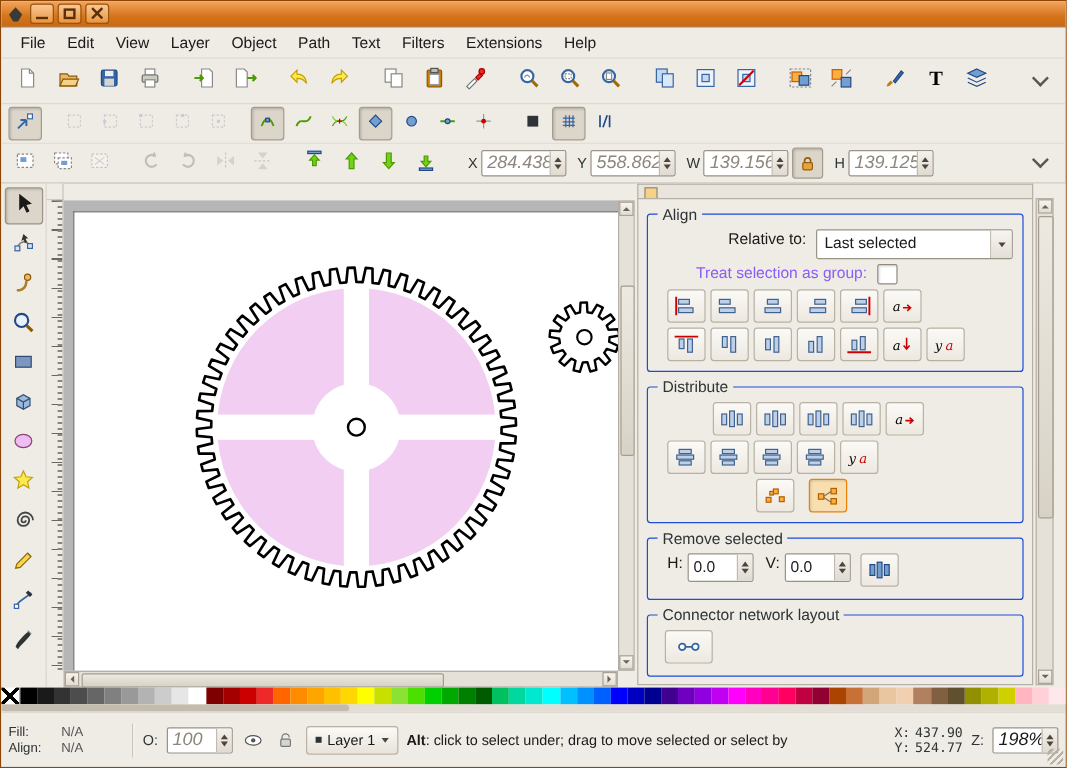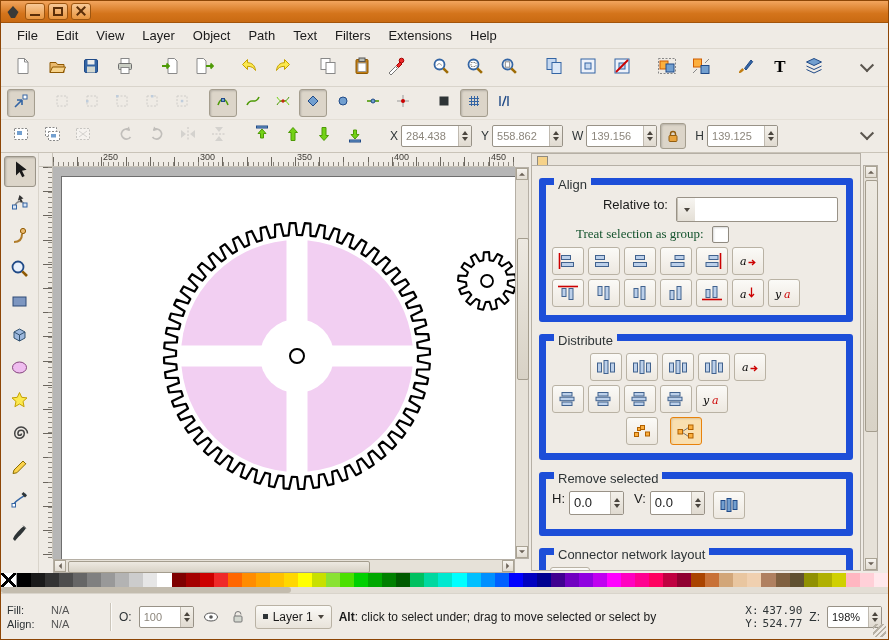--- a/index.html
+++ b/index.html
@@ -27,21 +27,21 @@
   .tb.snap{top:86px;height:33px;border-bottom:1px solid #e4dfd6;padding:0 6px;gap:2px;}
   .tb.tc{top:119px;height:33px;border-bottom:1px solid #c9c3b8;padding:0 6px;gap:3px;}
   .tbtn{width:30px;height:30px;display:grid;place-items:center;border:1px solid transparent;border-radius:3px;}
   .tb.snap .tbtn,.tb.tc .tbtn{width:26px;height:26px;}
   .tbtn.pressed{background:#dcd5c9;border-color:#a49d8e;box-shadow:inset 1px 1px 2px rgba(0,0,0,.18);}
   .tbtn.disabled{opacity:.38;}
   .gap{width:9px;flex:none;}
   .chev{width:8px;height:8px;border-right:2px solid #5a554e;border-bottom:2px solid #5a554e;transform:rotate(45deg) translate(-2px,-2px);margin-left:auto;margin-right:10px;flex:none;}
   .fldlbl{font-size:12px;color:#2e3436;margin-left:6px;}
   .spin{display:inline-flex;height:20px;border:1px solid #989287;background:#fff;border-radius:2px;overflow:hidden;align-items:stretch;}
-  .spin .v{width:48px;padding:0 4px;font-size:11px;line-height:20px;color:#8c867c;white-space:nowrap;overflow:hidden;}
+  .spin .v{width:48px;padding:0 4px;font-size:15px;line-height:20px;color:#8c867c;white-space:nowrap;overflow:hidden;font-style:italic;}
   .spin.small .v{width:32px;}
   .spin .v.dark{color:#1a1a1a;}
   .sb{width:12px;background:linear-gradient(#f4f1eb,#e0dad0);border-left:1px solid #c0bab0;display:flex;flex-direction:column;justify-content:center;}
   .sb .u,.sb .d{display:block;width:0;height:0;border-left:3.5px solid transparent;border-right:3.5px solid transparent;margin:1px auto;}
   .sb .u{border-bottom:4px solid #4a453e;} .sb .d{border-top:4px solid #4a453e;}
   .lockbtn{width:24px;height:24px;display:grid;place-items:center;border:1px solid #a49d8e;border-radius:3px;
     background:#dcd5c9;box-shadow:inset 1px 1px 2px rgba(0,0,0,.18);}
   
   .main{position:absolute;top:152px;left:0;right:0;height:420px;}
   .toolbox{position:absolute;left:0;top:0;width:38px;height:420px;background:#EFEBE5;border-right:1px solid #d9d4cb;
@@ -69,29 +69,29 @@
   .sarr.lf::after{border-right-color:#6b6257;transform:translate(-70%,-50%);}
   .sarr.rt::after{border-left-color:#6b6257;transform:translate(-30%,-50%);}
   .canvas-vscroll{left:514px;top:14px;width:14px;height:392px;}
   .canvas-hscroll{left:52px;top:406px;width:462px;height:14px;}
   
   .dock{position:absolute;left:528px;top:0;width:361px;height:420px;background:#EFEBE5;}
   .dock-sliver{position:absolute;left:2px;top:0;width:330px;height:12px;background:#e9e4dc;border:1px solid #b5afa5;border-bottom:none;box-sizing:border-box;overflow:hidden;}
   .sliver-icon{position:absolute;left:5px;top:2px;width:9px;height:9px;border:1px solid #8f8a80;background:#f6d289;}
   .dock-panel{position:absolute;left:2px;top:12px;width:330px;height:406px;border:1px solid #b5afa5;background:#EFEBE5;box-sizing:border-box;overflow:hidden;}
   .dock-vscroll{left:334px;top:12px;width:15px;height:406px;}
-  .frame{position:relative;border:7px solid #1d4ed8;border-radius:3px;margin:12px 7px 0 7px;padding:8px 6px 6px 2px;}
+  .frame{position:relative;border:1px solid #1d4ed8;border-radius:3px;margin:12px 7px 0 7px;padding:8px 6px 6px 12px;}
   .frame-label{position:absolute;top:-8px;left:8px;background:#EFEBE5;padding:0 4px;font-size:13px;color:#2e3436;white-space:nowrap;}
   .prow{display:flex;align-items:flex-start;margin:4px 2px;}
   .rel-label{width:118px;text-align:right;margin-right:8px;font-size:13px;color:#1a1a1a;}
   .combo{flex:1;display:flex;height:23px;border:1px solid #999287;border-radius:2px;background:#fff;align-items:stretch;overflow:hidden;}
   .combo-text{flex:1;font-size:13px;padding:3px 6px;color:#1a1a1a;white-space:nowrap;}
   .combo-btn{width:17px;display:grid;place-items:center;border-left:1px solid #c6c0b4;background:linear-gradient(#f7f5f1,#e4dfd6);}
   .tri{width:0;height:0;border-left:3.5px solid transparent;border-right:3.5px solid transparent;border-top:4.5px solid #4a453e;display:inline-block;}
-  .chk-label{margin-left:26px;font-size:13px;color:#14532d;font-family:Liberation Serif, serif;}
+  .chk-label{margin-left:26px;font-size:13px;color:#8b5cf6;}
   .checkbox{width:15px;height:15px;margin-left:8px;background:#fff;border:1px solid #8f8a80;border-radius:2px;box-shadow:inset 1px 1px 2px rgba(0,0,0,.15);}
   .icon-row{display:flex;gap:4px;margin:4px 2px 2px 4px;}
   .icon-row.indent1{margin-left:42px;}
   .icon-row.indent2{margin-left:78px;gap:12px;}
   .ibtn{width:30px;height:26px;display:grid;place-items:center;background:linear-gradient(#fbfaf7,#ede8e0);border:1px solid #b9b2a4;border-radius:3px;}
   .ibtn.on{background:#f9dfb0;border-color:#e8820c;box-shadow:inset 1px 1px 2px rgba(0,0,0,.12);}
   .ibtn.wide{width:38px;}
   .slbl{font-size:13px;color:#1a1a1a;margin:0 4px 0 2px;}
   .spin2{display:inline-flex;height:22px;border:1px solid #999287;border-radius:2px;background:#fff;overflow:hidden;margin-right:8px;}
   .spin2 .v{width:32px;font-size:13px;line-height:22px;padding:0 4px;color:#1a1a1a;}
@@ -580,27 +580,20 @@
             </svg></span>
         </span>
         <span class="tool-btn">
           <span><svg width="19" height="19" viewBox="0 0 19 19">
               <path d="M3 16c1-4 8-11 11-13l2 2c-2 4-9 10-11 13z" fill="#2e3436"></path>
               <path d="M13 2.5l3 3" stroke="#888"></path>
             </svg></span>
         </span>
       </div>
     <div class="ruler-corner"></div>
-    <div class="ruler-top" id="ruler-top">
-        <span class="rlab" style="left: 50px;">250</span>
-        <span class="rlab" style="left: 147px;">300</span>
-        <span class="rlab" style="left: 244px;">350</span>
-        <span class="rlab" style="left: 341px;">400</span>
-        <span class="rlab" style="left: 438px;">450</span>
-      </div>
     <div class="ruler-left"></div>
 
     <div class="canvas" id="canvas" style="background: rgb(182, 182, 182);">
       <div class="page"></div>
       <svg id="drawing" width="462" height="392" viewBox="0 0 462 392">
           <path d="M365.0,189.0L364.9,194.2L376.8,196.8L376.3,202.4L364.2,202.5L363.6,207.7L375.1,211.6L374.0,217.1L362.0,215.9L360.7,220.9L371.7,226.1L370.0,231.5L358.2,229.0L356.4,233.8L366.8,240.2L364.5,245.4L353.0,241.5L350.7,246.1L360.3,253.6L357.4,258.5L346.5,253.4L343.6,257.7L352.3,266.2L348.9,270.8L338.6,264.4L335.3,268.4L343.0,277.8L339.1,282.0L329.6,274.6L325.8,278.1L332.4,288.4L328.1,292.0L319.4,283.6L315.3,286.7L320.7,297.6L316.0,300.8L308.4,291.5L304.0,294.1L308.1,305.5L303.0,308.2L296.5,298.0L291.8,300.2L294.6,312.0L289.3,314.0L284.0,303.2L279.1,304.8L280.5,316.9L275.0,318.3L270.9,307.0L265.9,308.0L266.0,320.2L260.4,321.0L257.5,309.2L252.4,309.7L251.2,321.8L245.5,322.0L244.0,310.0L238.8,309.9L236.2,321.8L230.6,321.3L230.5,309.2L225.3,308.6L221.4,320.1L215.9,319.0L217.1,307.0L212.1,305.7L206.9,316.7L201.5,315.0L204.0,303.2L199.2,301.4L192.8,311.8L187.6,309.5L191.5,298.0L186.9,295.7L179.4,305.3L174.5,302.4L179.6,291.5L175.3,288.6L166.8,297.3L162.2,293.9L168.6,283.6L164.6,280.3L155.2,288.0L151.0,284.1L158.4,274.6L154.9,270.8L144.6,277.4L141.0,273.1L149.4,264.4L146.3,260.3L135.4,265.7L132.2,261.0L141.5,253.4L138.9,249.0L127.5,253.1L124.8,248.0L135.0,241.5L132.8,236.8L121.0,239.6L119.0,234.3L129.8,229.0L128.2,224.1L116.1,225.5L114.7,220.0L126.0,215.9L125.0,210.9L112.8,211.0L112.0,205.4L123.8,202.5L123.3,197.4L111.2,196.2L111.0,190.5L123.0,189.0L123.1,183.8L111.2,181.2L111.7,175.6L123.8,175.5L124.4,170.3L112.9,166.4L114.0,160.9L126.0,162.1L127.3,157.1L116.3,151.9L118.0,146.5L129.8,149.0L131.6,144.2L121.2,137.8L123.5,132.6L135.0,136.5L137.3,131.9L127.7,124.4L130.6,119.5L141.5,124.6L144.4,120.3L135.7,111.8L139.1,107.2L149.4,113.6L152.7,109.6L145.0,100.2L148.9,96.0L158.4,103.4L162.2,99.9L155.6,89.6L159.9,86.0L168.6,94.4L172.7,91.3L167.3,80.4L172.0,77.2L179.6,86.5L184.0,83.9L179.9,72.5L185.0,69.8L191.5,80.0L196.2,77.8L193.4,66.0L198.7,64.0L204.0,74.8L208.9,73.2L207.5,61.1L213.0,59.7L217.1,71.0L222.1,70.0L222.0,57.8L227.6,57.0L230.5,68.8L235.6,68.3L236.8,56.2L242.5,56.0L244.0,68.0L249.2,68.1L251.8,56.2L257.4,56.7L257.5,68.8L262.7,69.4L266.6,57.9L272.1,59.0L270.9,71.0L275.9,72.3L281.1,61.3L286.5,63.0L284.0,74.8L288.8,76.6L295.2,66.2L300.4,68.5L296.5,80.0L301.1,82.3L308.6,72.7L313.5,75.6L308.4,86.5L312.7,89.4L321.2,80.7L325.8,84.1L319.4,94.4L323.4,97.7L332.8,90.0L337.0,93.9L329.6,103.4L333.1,107.2L343.4,100.6L347.0,104.9L338.6,113.6L341.7,117.7L352.6,112.3L355.8,117.0L346.5,124.6L349.1,129.0L360.5,124.9L363.2,130.0L353.0,136.5L355.2,141.2L367.0,138.4L369.0,143.7L358.2,149.0L359.8,153.9L371.9,152.5L373.3,158.0L362.0,162.1L363.0,167.1L375.2,167.0L376.0,172.6L364.2,175.5L364.7,180.6L376.8,181.8L377.0,187.5Z" fill="#ffffff" stroke="#000000" stroke-width="2.2" stroke-linejoin="round"></path>
           <circle cx="244" cy="189" r="116" fill="#f2cff2"></circle>
           <rect x="233.5" y="71" width="21" height="236" fill="#ffffff"></rect>
           <rect x="126" y="178.5" width="236" height="21" fill="#ffffff"></rect>
           <circle cx="244" cy="189" r="37" fill="#ffffff"></circle>
@@ -625,20 +618,21 @@
       <div class="dock-sliver">
           <span class="sliver-icon"></span>
         </div>
       <div class="dock-panel">
 
         <div class="frame">
           <span class="frame-label">Align</span>
           <div class="prow">
             <span class="rel-label">Relative to:</span>
             <span class="combo">
+              <span class="combo-text">Last selected</span>
               <span class="combo-btn">
                   <i class="tri"></i>
                 </span>
             </span>
           </div>
           <div class="prow">
             <span class="chk-label">Treat selection as group:</span>
             <span class="checkbox"></span>
           </div>
           <div class="icon-row" id="align-row-0">

